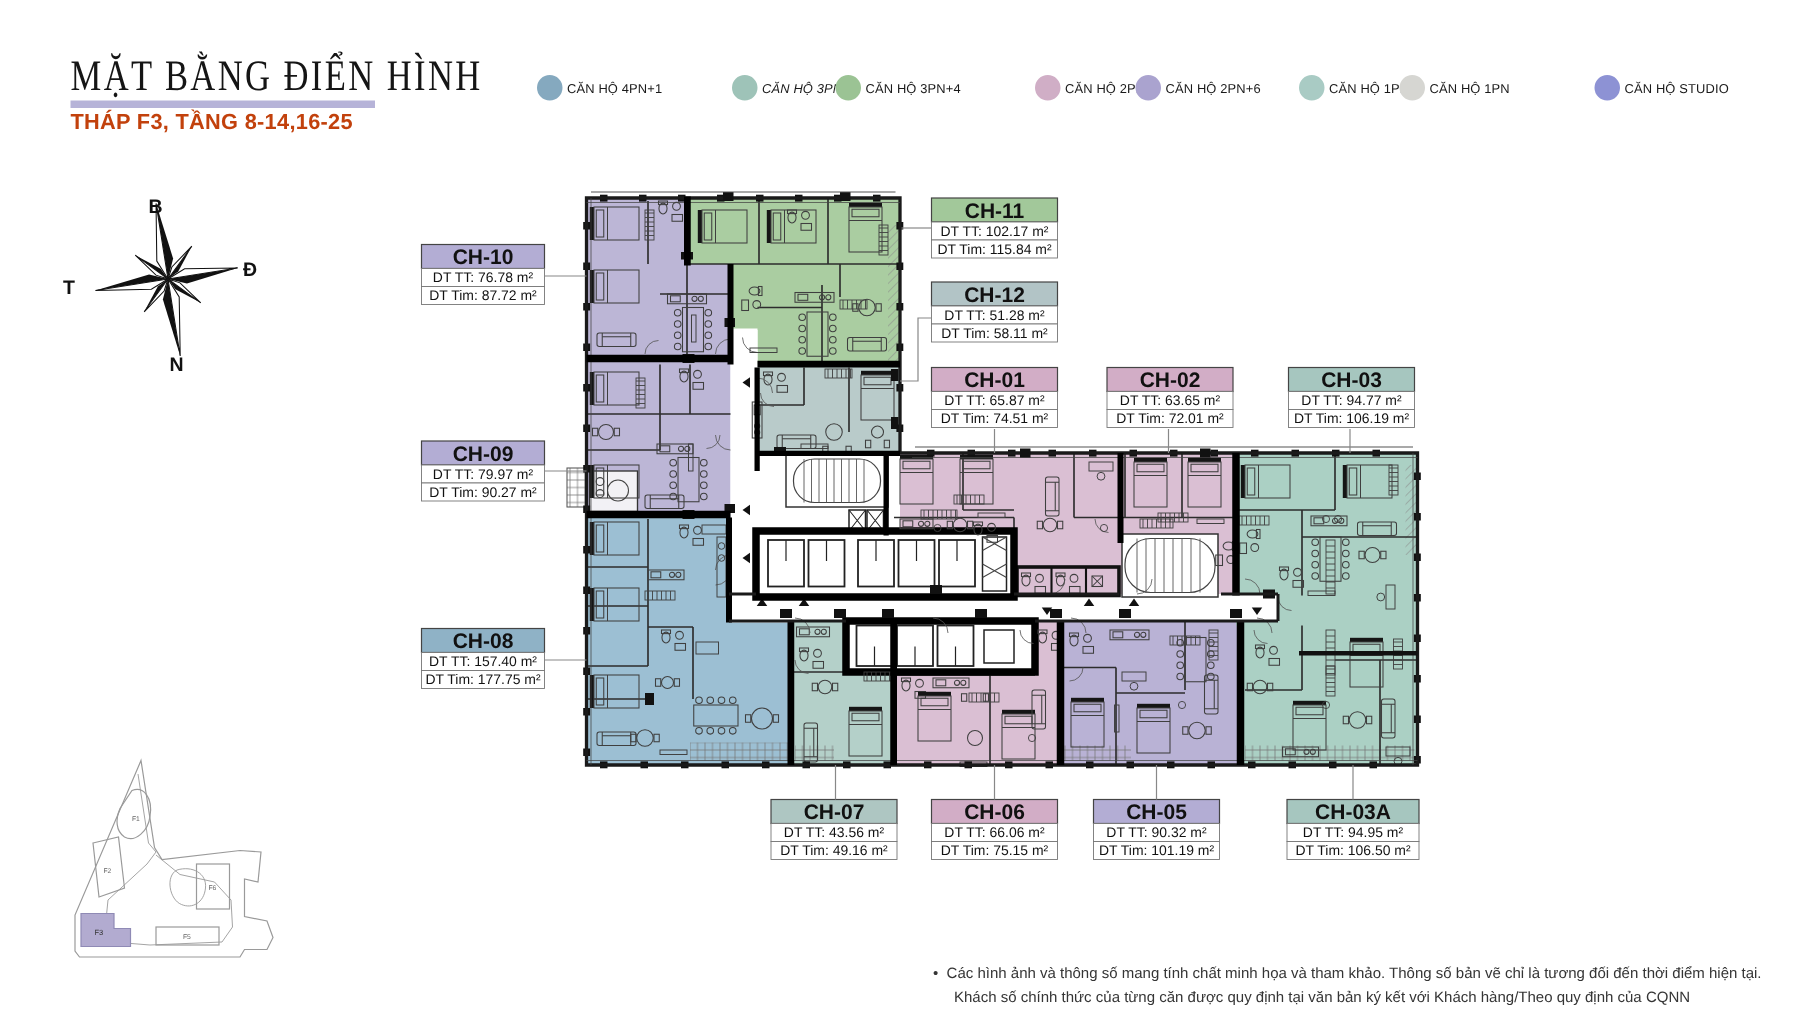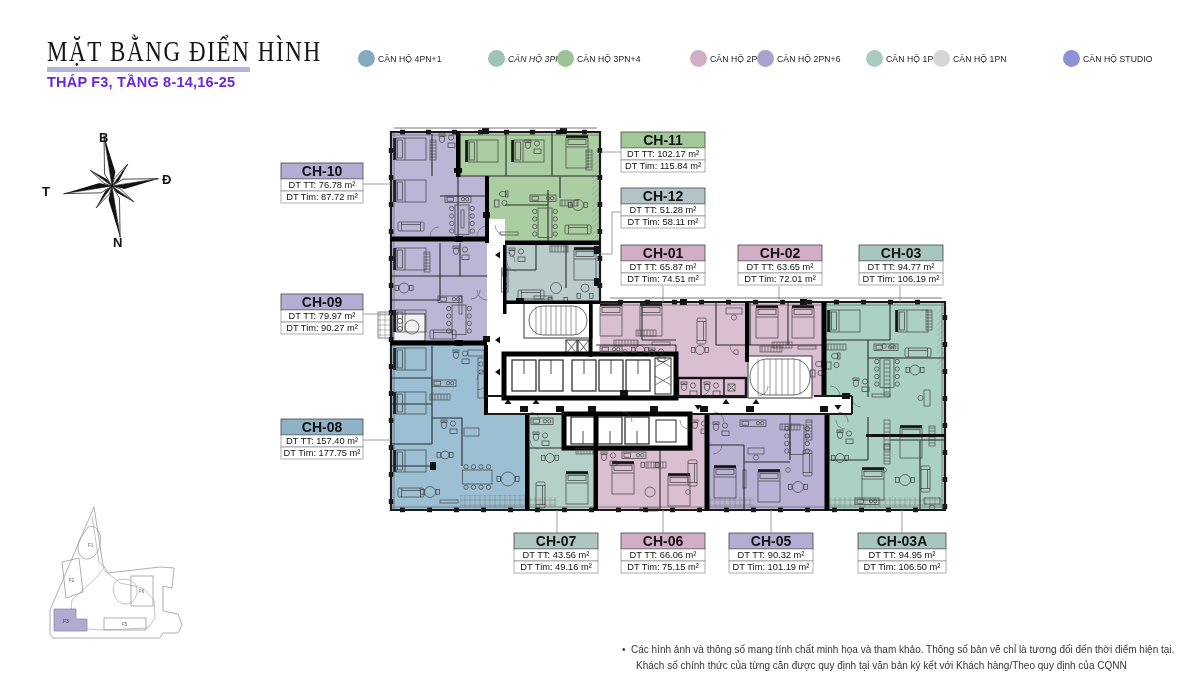--- a/index.html
+++ b/index.html
@@ -2,21 +2,21 @@
 <html><head>
 <meta charset="utf-8">
 <style>
   html,body{margin:0;padding:0;background:#ffffff;}
   #page{position:relative;width:1200px;height:675px;background:#fff;overflow:hidden;
         font-family:"Liberation Sans", sans-serif;}
   .ttl{position:absolute;left:47px;top:37px;font-family:"Liberation Serif",serif;
        font-size:29px;font-weight:400;color:#151515;letter-spacing:2px;white-space:nowrap;
        line-height:1;transform:scale(0.795,1);transform-origin:left top;}
   .bar{position:absolute;left:47px;top:67px;width:203px;height:4.5px;background:#b6b3d8;}
-  .sub{position:absolute;left:47px;top:74px;font-size:14.5px;font-weight:bold;color:#6d28d9;
+  .sub{position:absolute;left:47px;top:74px;font-size:14.5px;font-weight:bold;color:#c2410c;
        letter-spacing:0.2px;white-space:nowrap;}
   .leg{position:absolute;top:50px;height:17px;display:flex;align-items:center;}
   .leg .dot{width:17px;height:17px;border-radius:50%;margin-right:3px;flex:none;}
   .leg .lab{font-size:8.6px;color:#1a1a1a;letter-spacing:0.1px;white-space:nowrap;}
   .note{position:absolute;left:622px;top:642px;width:560px;font-size:10px;color:#353535;line-height:15.5px;}
 </style>
 </head>
 <body>
 <div id="page">
 

